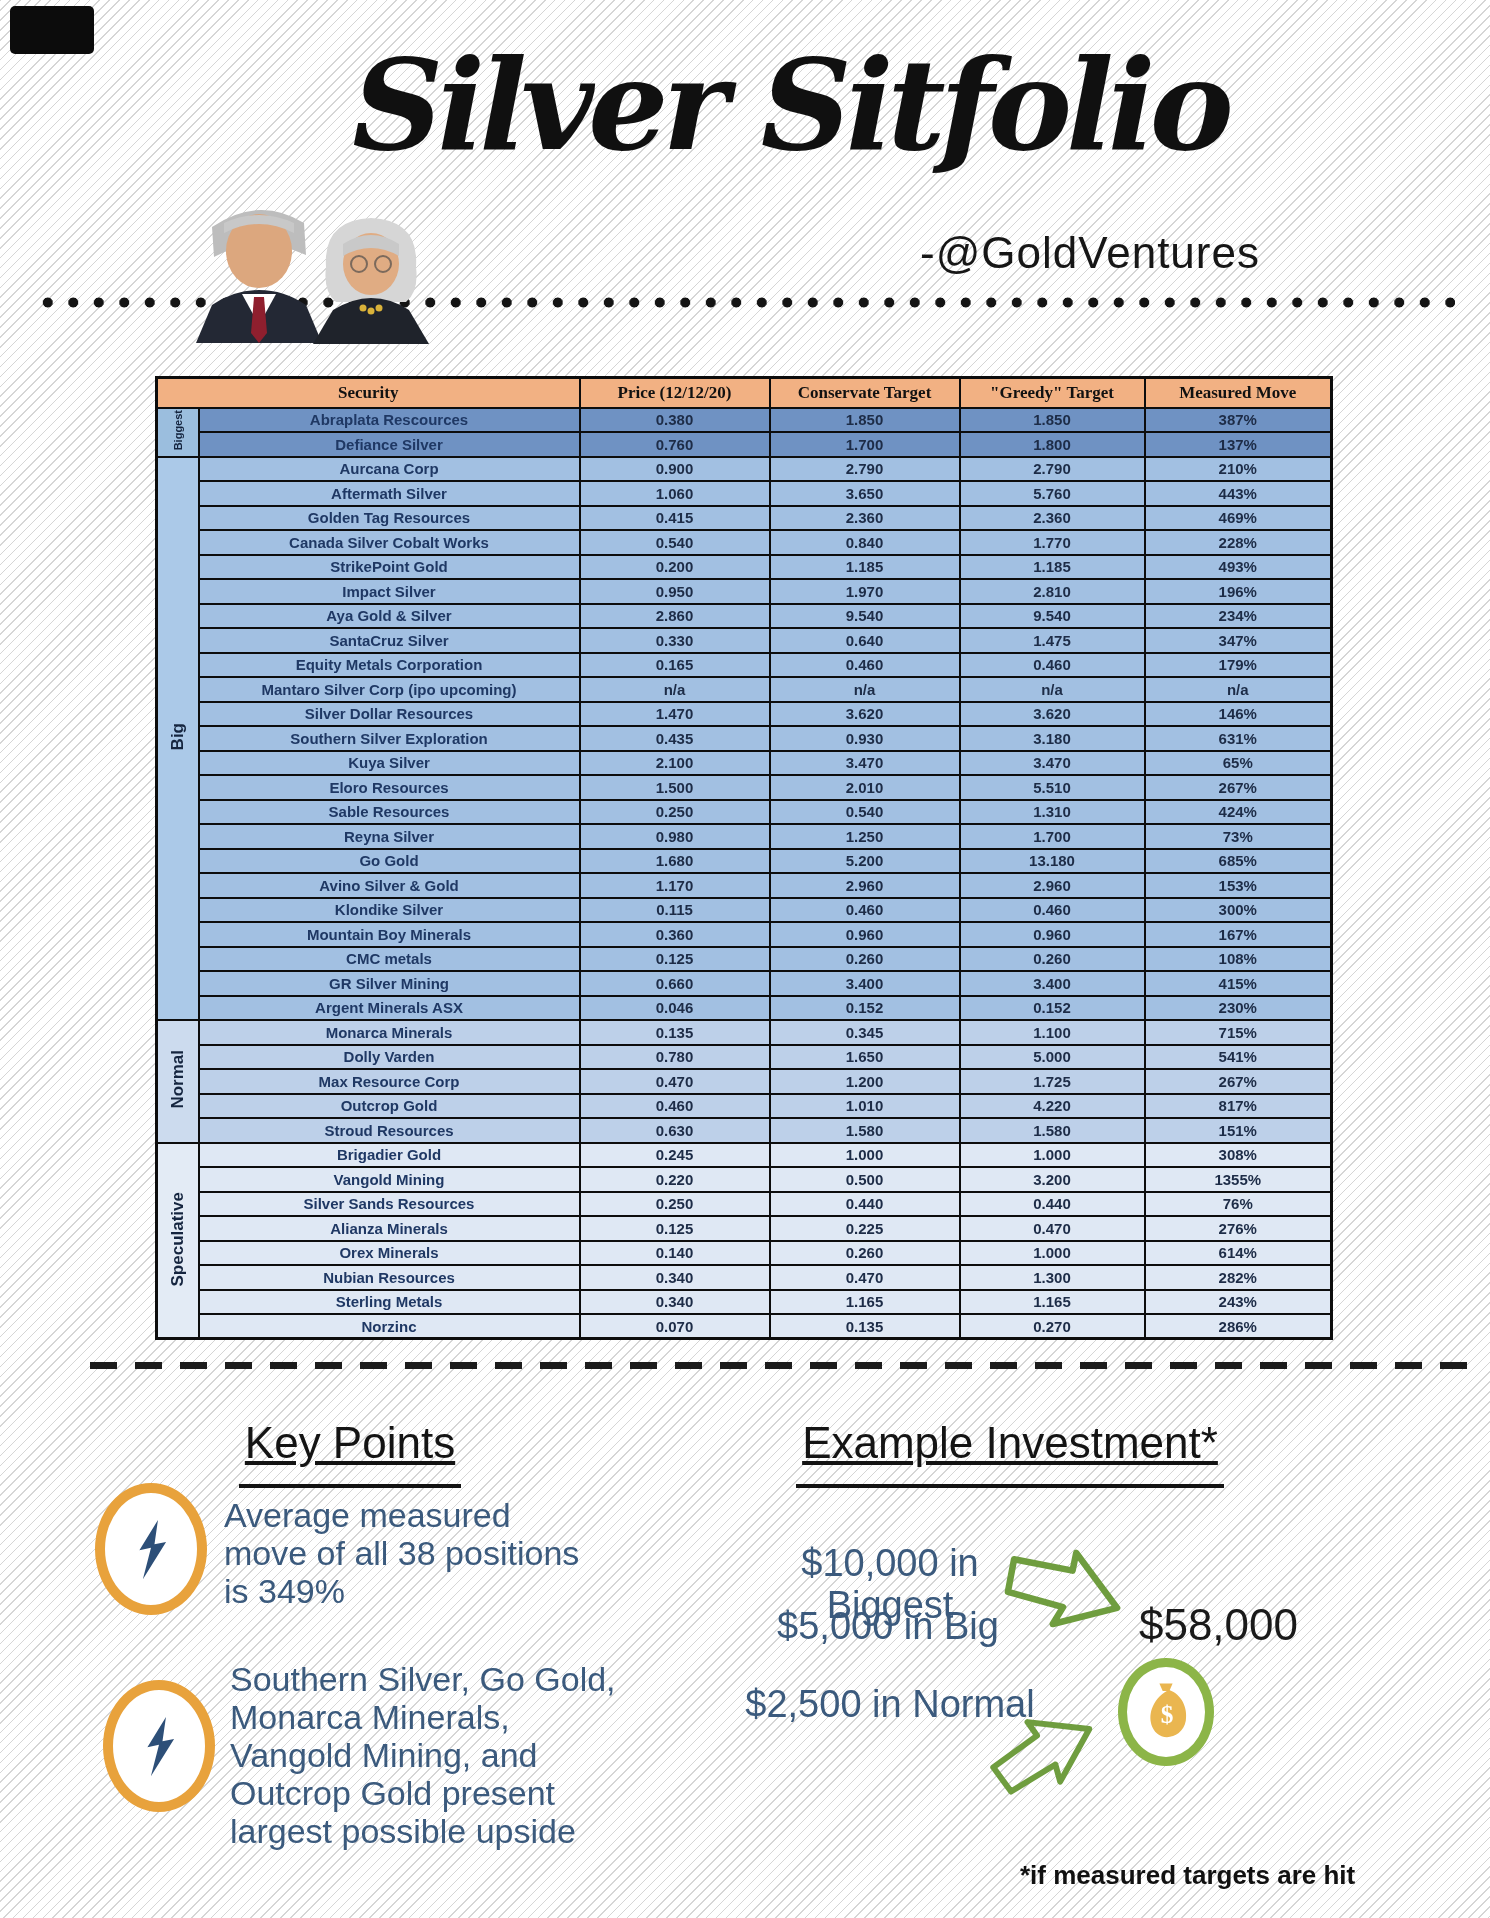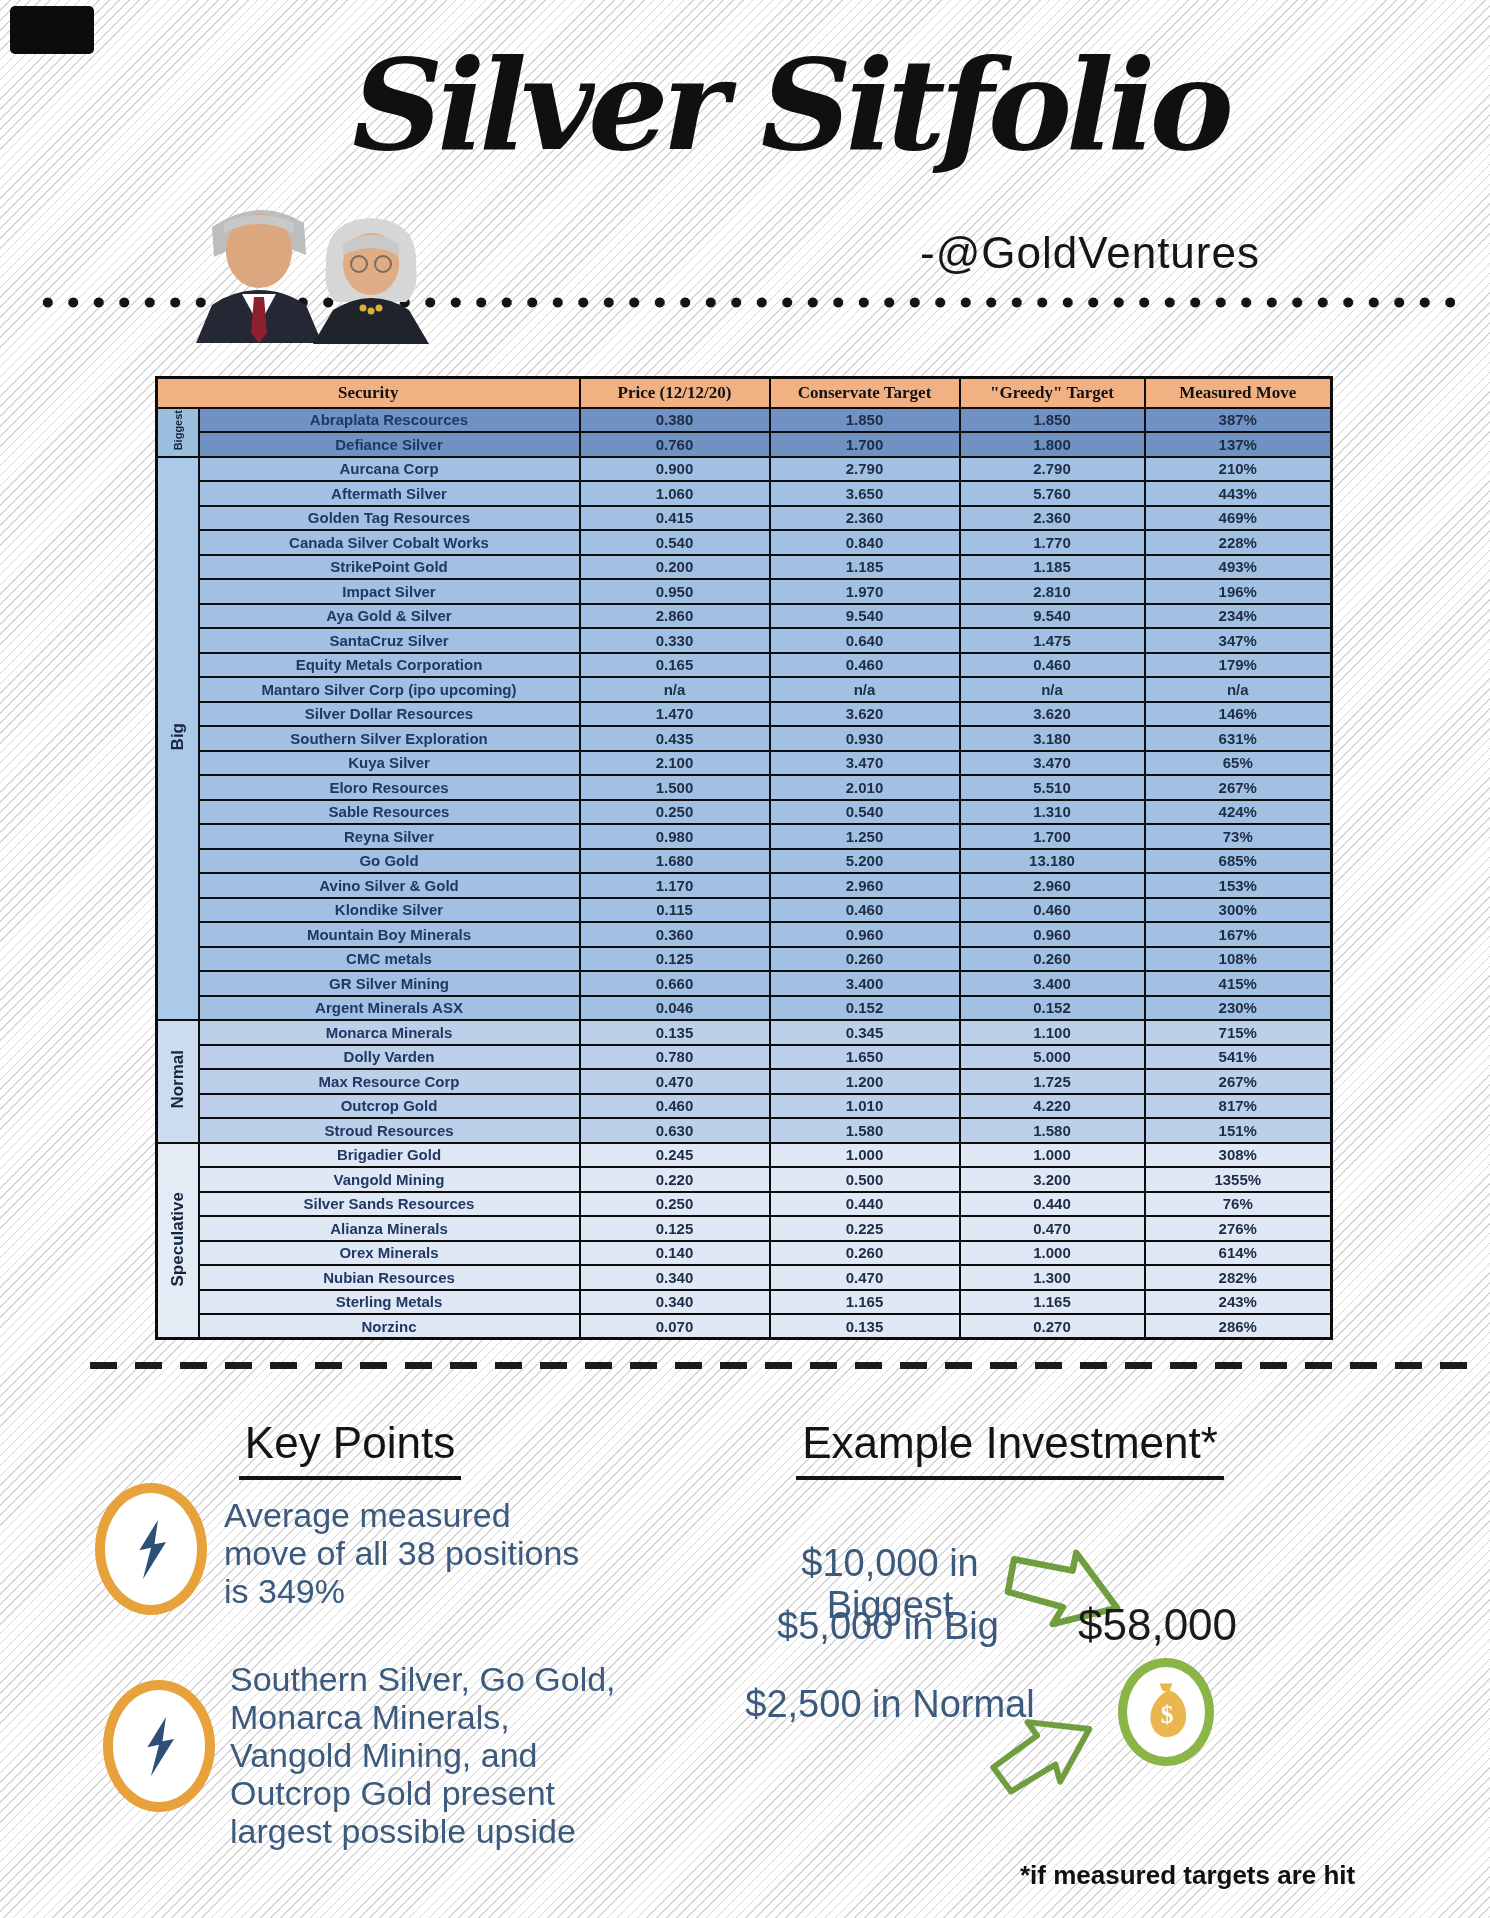--- a/index.html
+++ b/index.html
@@ -48,40 +48,40 @@
   td.gl2{background:#ccdbee;} td.gl2 span{font-size:17px;}
   td.gl3{background:#e3ebf5;} td.gl3 span{font-size:17px;}
   
   .dashed-line{
     left:90px;top:1362px;width:1380px;height:7px;
     background:repeating-linear-gradient(90deg,#1c1c1c 0 27px, transparent 27px 45px);
   }
   .section-heading{
     text-align:center; font-size:44px; color:#141414; font-weight:400;
   }
-  .section-heading span{display:inline-block; border-bottom:4px solid #141414; padding:0 6px 8px;}
+  .section-heading span{display:inline-block; border-bottom:4px solid #141414; padding:0 6px 16px;text-decoration:underline;}
   .kp-heading{left:160px;top:1418px;width:380px;}
   .ei-heading{left:790px;top:1418px;width:440px;}
   .kp-text{
     color:#3b5a7d; font-size:34px; line-height:1.12; white-space:pre-line; font-weight:400;
   }
   .point1{left:224px;top:1496px;width:520px;}
   .point2{left:230px;top:1660px;width:540px;}
   .kp-icon{
     width:92px;height:112px;border:10px solid #e8a23c;border-radius:50%;
     background:#fff; display:flex;align-items:center;justify-content:center;
   }
   .icon1{left:95px;top:1483px;}
   .icon2{left:103px;top:1680px;}
   .alloc{color:#3b5a7d;font-size:38px;line-height:1.1;text-align:center;white-space:pre-line;font-weight:400;}
   .alloc0{left:770px;top:1500px;width:240px;margin-top:43px;}
   .alloc1{left:748px;top:1606px;width:280px;}
   .alloc2{left:730px;top:1684px;width:320px;}
   .alloc3{left:758px;top:1766px;width:260px;}
-  .result{left:1078px;top:1600px;width:220px;text-align:left;font-size:44px;color:#1a1a1a;}
+  .result{left:1078px;top:1600px;width:220px;text-align:right;font-size:44px;color:#1a1a1a;}
   .arrow1{left:998px;top:1538px;transform:rotate(22deg);}
   .arrow2{left:985px;top:1706px;transform:rotate(-25deg);}
   .bag-icon{
     left:1118px;top:1658px;width:78px;height:90px;border:9px solid #8cb548;border-radius:50%;
     background:#fff;display:flex;align-items:center;justify-content:center;
   }
   .footnote{left:1020px;top:1860px;width:420px;font-size:26px;font-weight:bold;color:#111;}
 </style>
 </head>
 <body>

